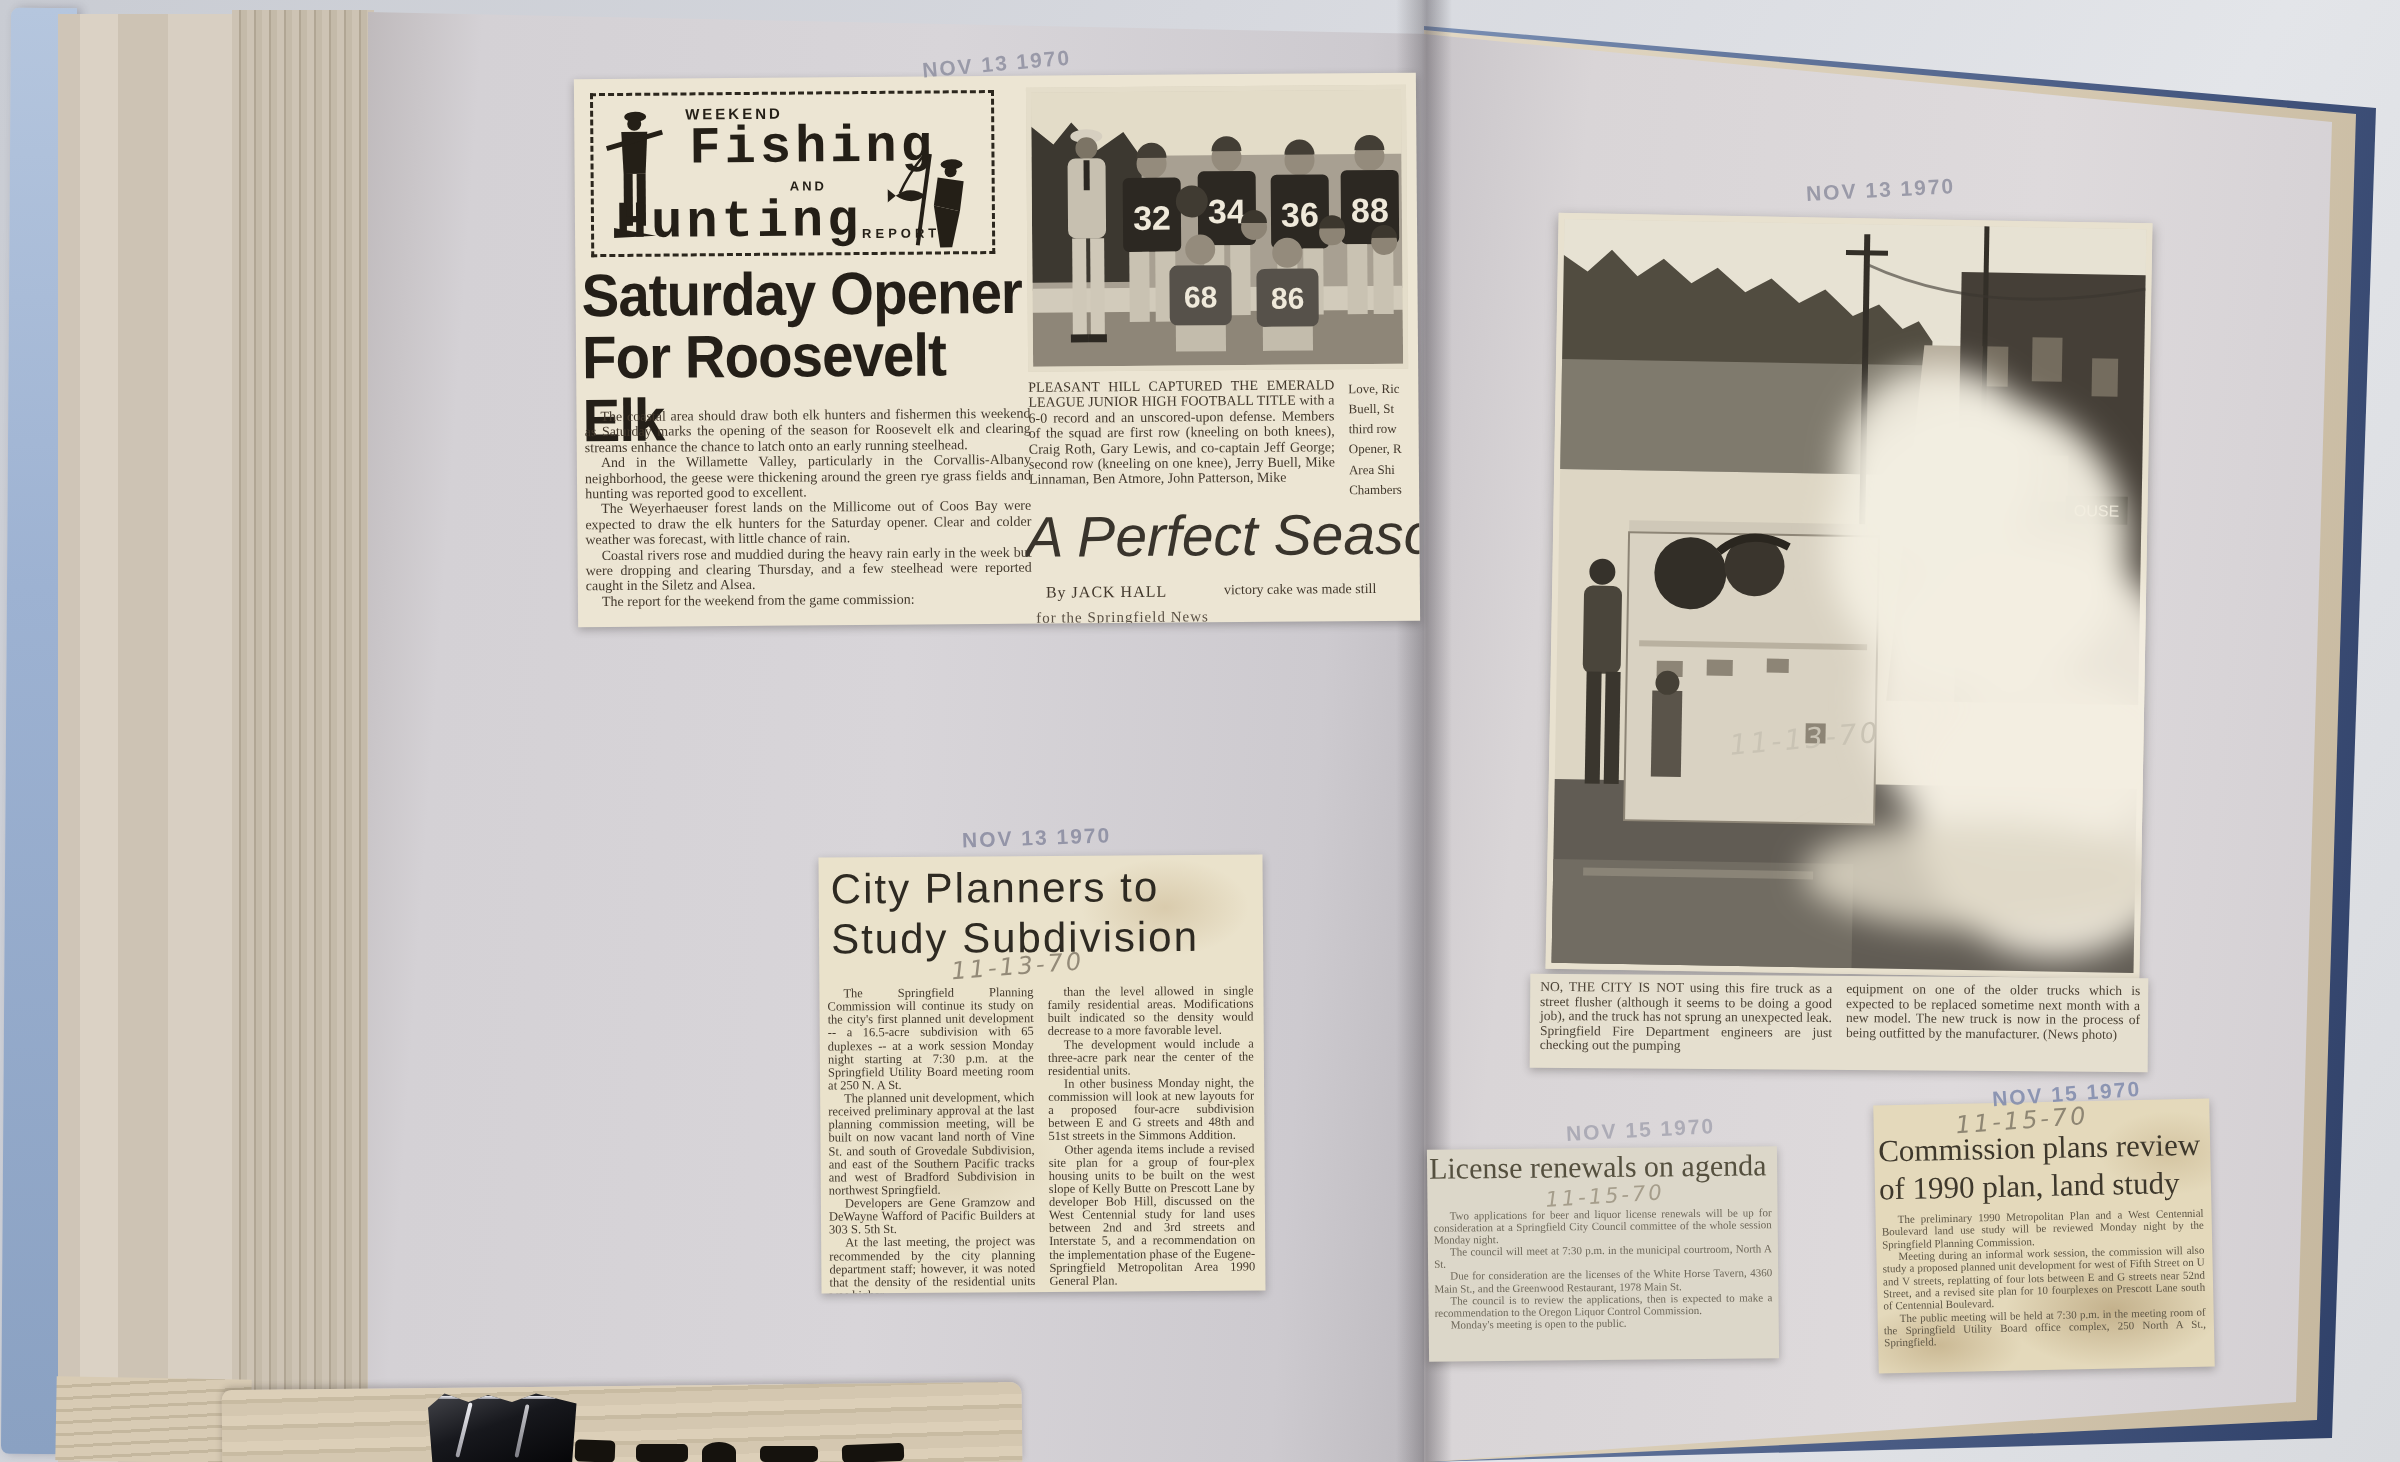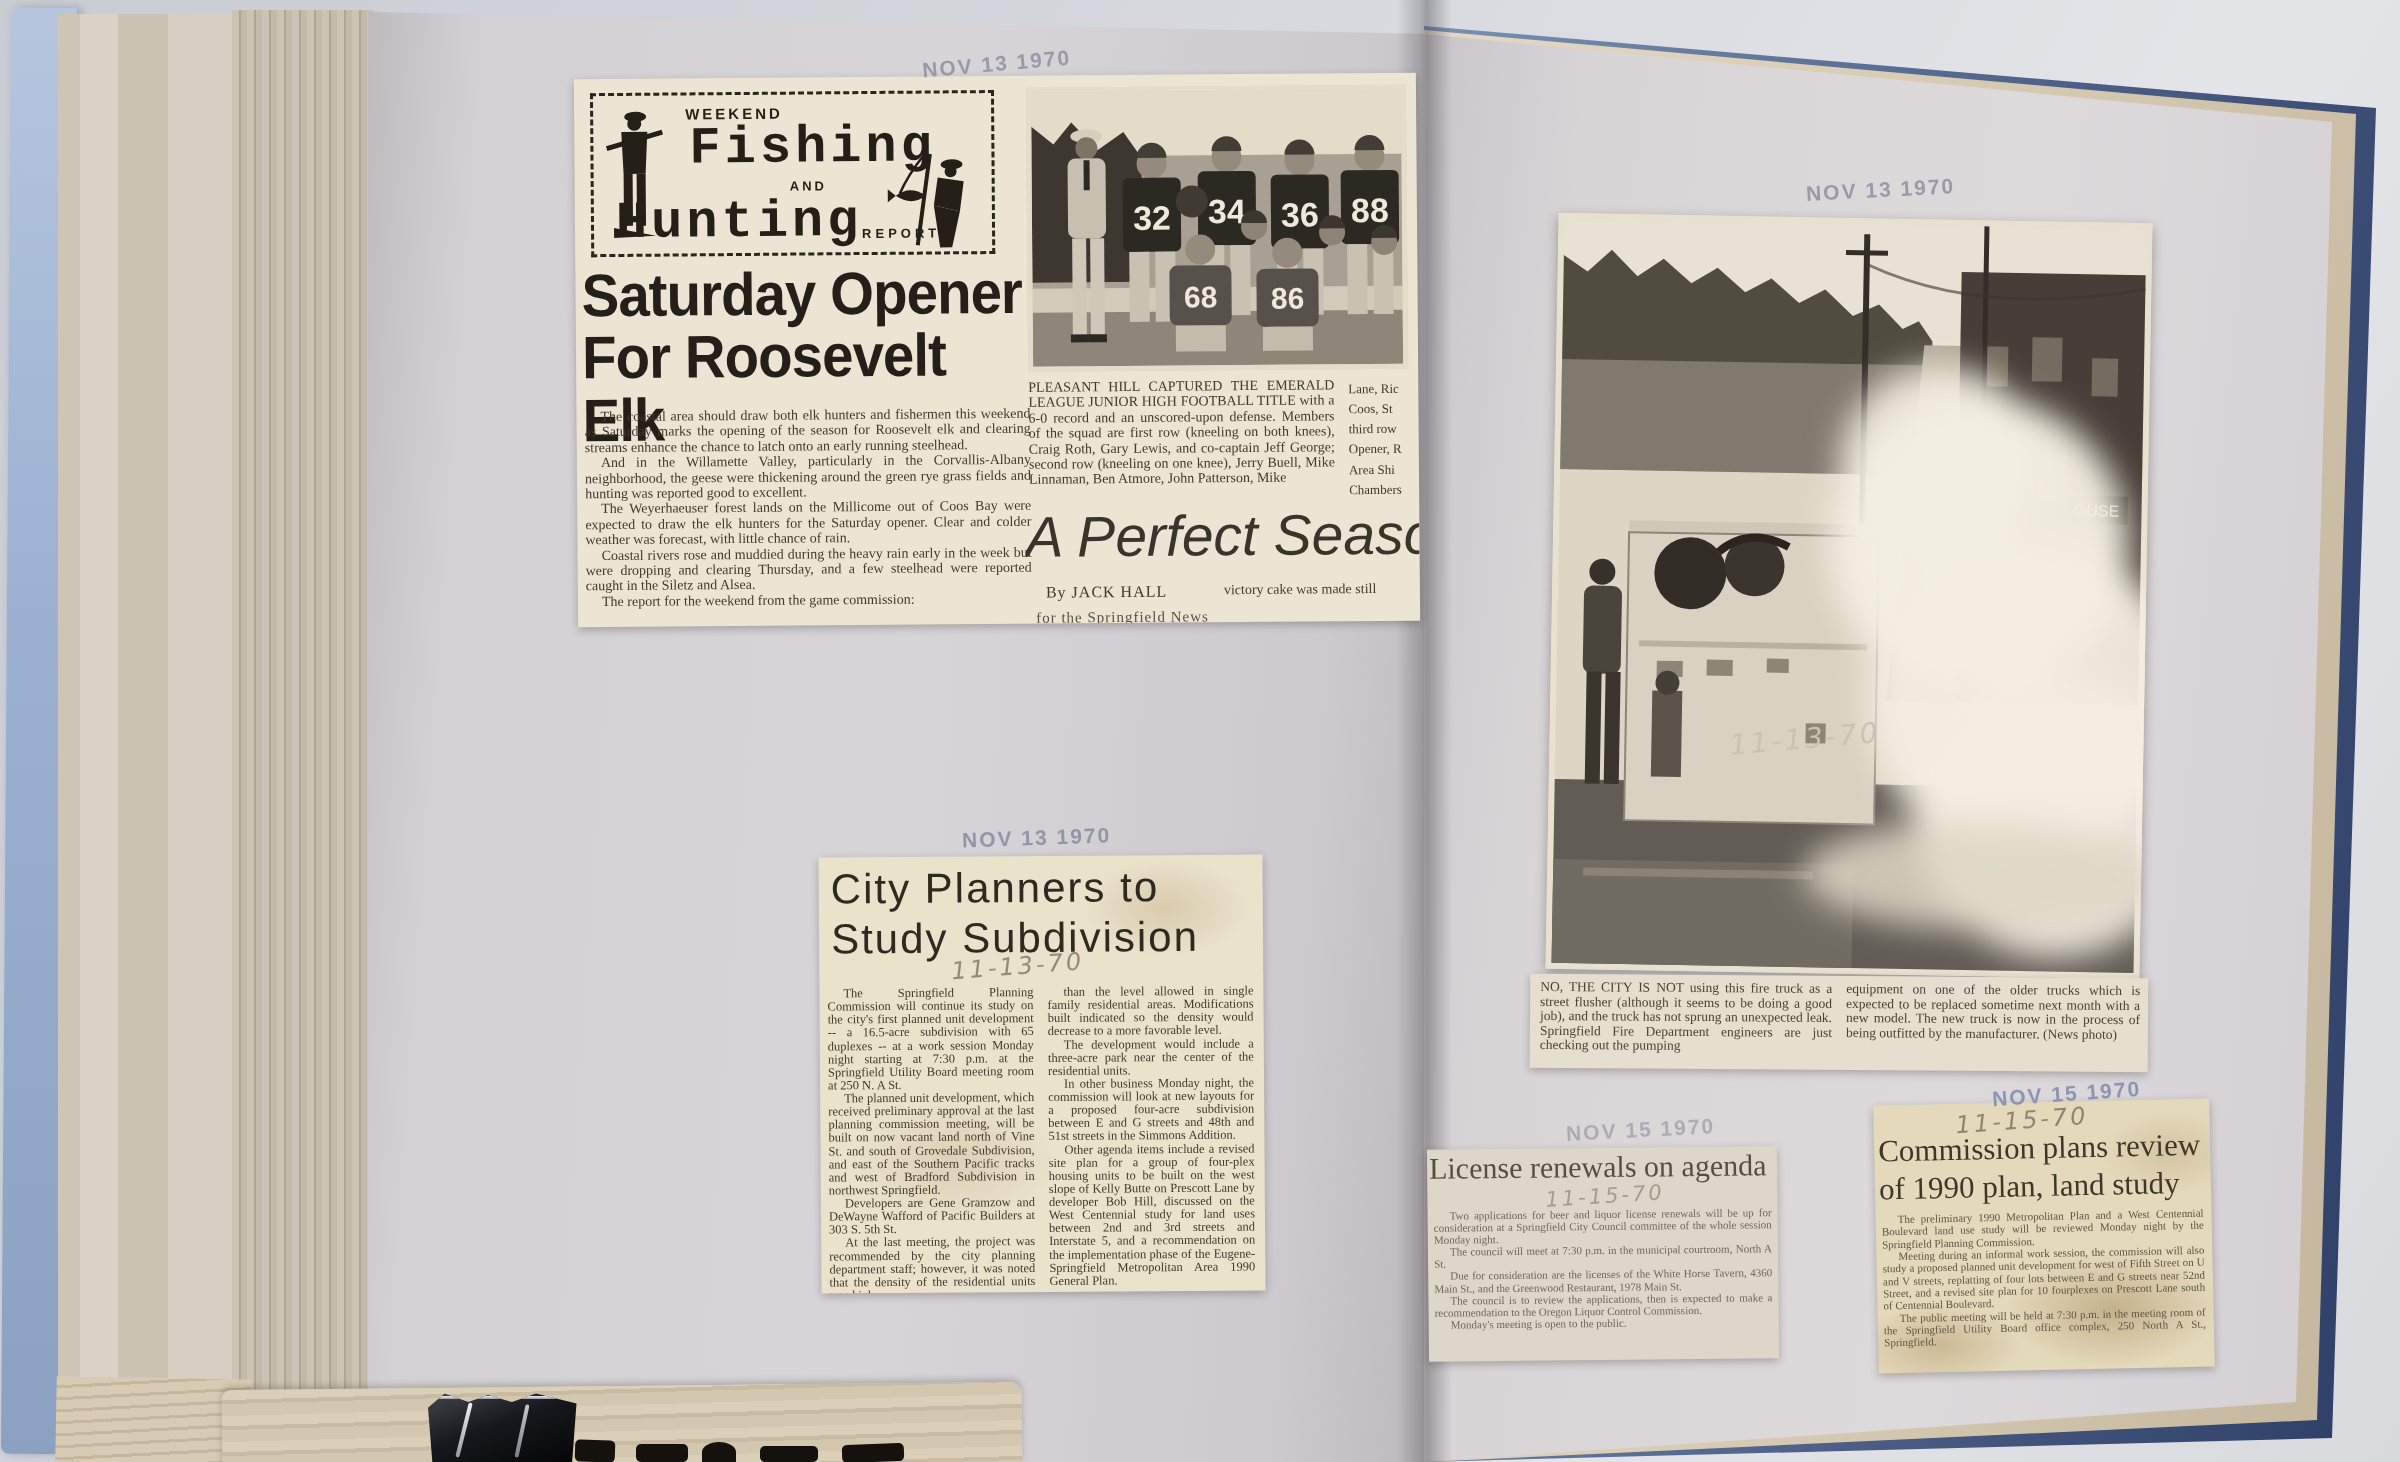--- a/index.html
+++ b/index.html
@@ -205,22 +205,22 @@
               <rect x="230" y="236" width="50" height="24" fill="#c3bcac"></rect>
               <text x="255" y="218" font-size="30" fill="#efe9da">86</text>
             </g>
           <circle cx="160" cy="110" r="16" fill="#403b32"></circle>
         </g>
       </svg>
     </div>
 
     <div class="abs serifcol" style="left:452px;top:304px;width:306px;font-size:14px;line-height:1.1;text-align:justify;">PLEASANT HILL CAPTURED THE EMERALD LEAGUE JUNIOR HIGH FOOTBALL TITLE with a 6-0 record and an unscored-upon defense. Members of the squad are first row (kneeling on both knees), Craig Roth, Gary Lewis, and co-captain Jeff George; second row (kneeling on one knee), Jerry Buell, Mike Linnaman, Ben Atmore, John Patterson, Mike</div>
     <div class="abs serifcol" style="left:772px;top:306px;width:66px;font-size:13px;line-height:1.55;overflow:hidden;">
-      <div class="nowrapclip">Lane, Ric</div>
-      <div class="nowrapclip">Coos, St</div>
+      <div class="nowrapclip">Love, Ric</div>
+      <div class="nowrapclip">Buell, St</div>
       <div class="nowrapclip">third row</div>
       <div class="nowrapclip">Opener, R</div>
       <div class="nowrapclip">Area Shi</div>
       <div class="nowrapclip">Chambers</div>
     </div>
 
     <div class="abs nowrapclip" style="left:448px;top:428px;width:394px;font-size:57px;font-style:italic;color:#39342c;
                 font-family:'Liberation Sans',sans-serif;">A Perfect Season</div>
     <div class="abs serifcol" style="left:468px;top:508px;font-size:16px;letter-spacing:1px;font-family:Liberation Serif, serif;">By JACK HALL</div>
     <div class="abs serifcol" style="left:458px;top:534px;font-size:15px;letter-spacing:1px;color:#5a5044;">for the Springfield News</div>

